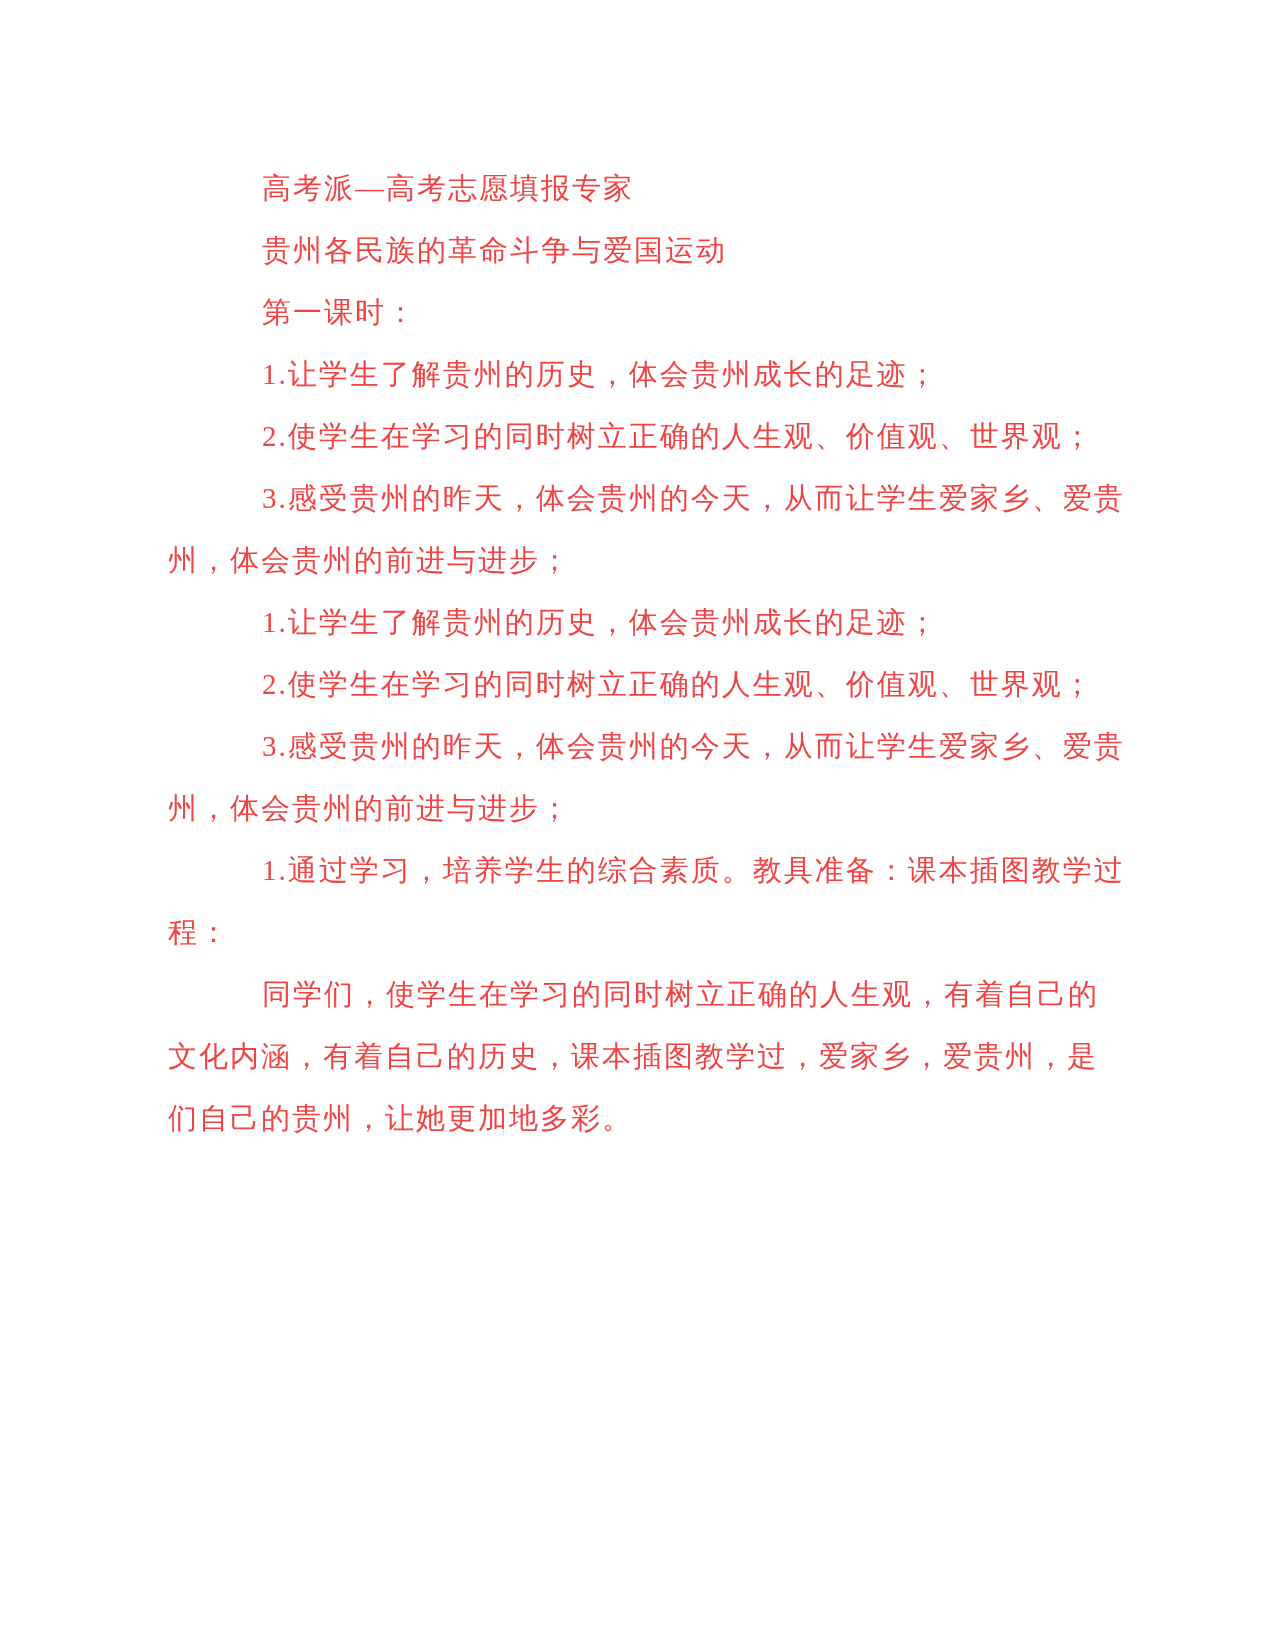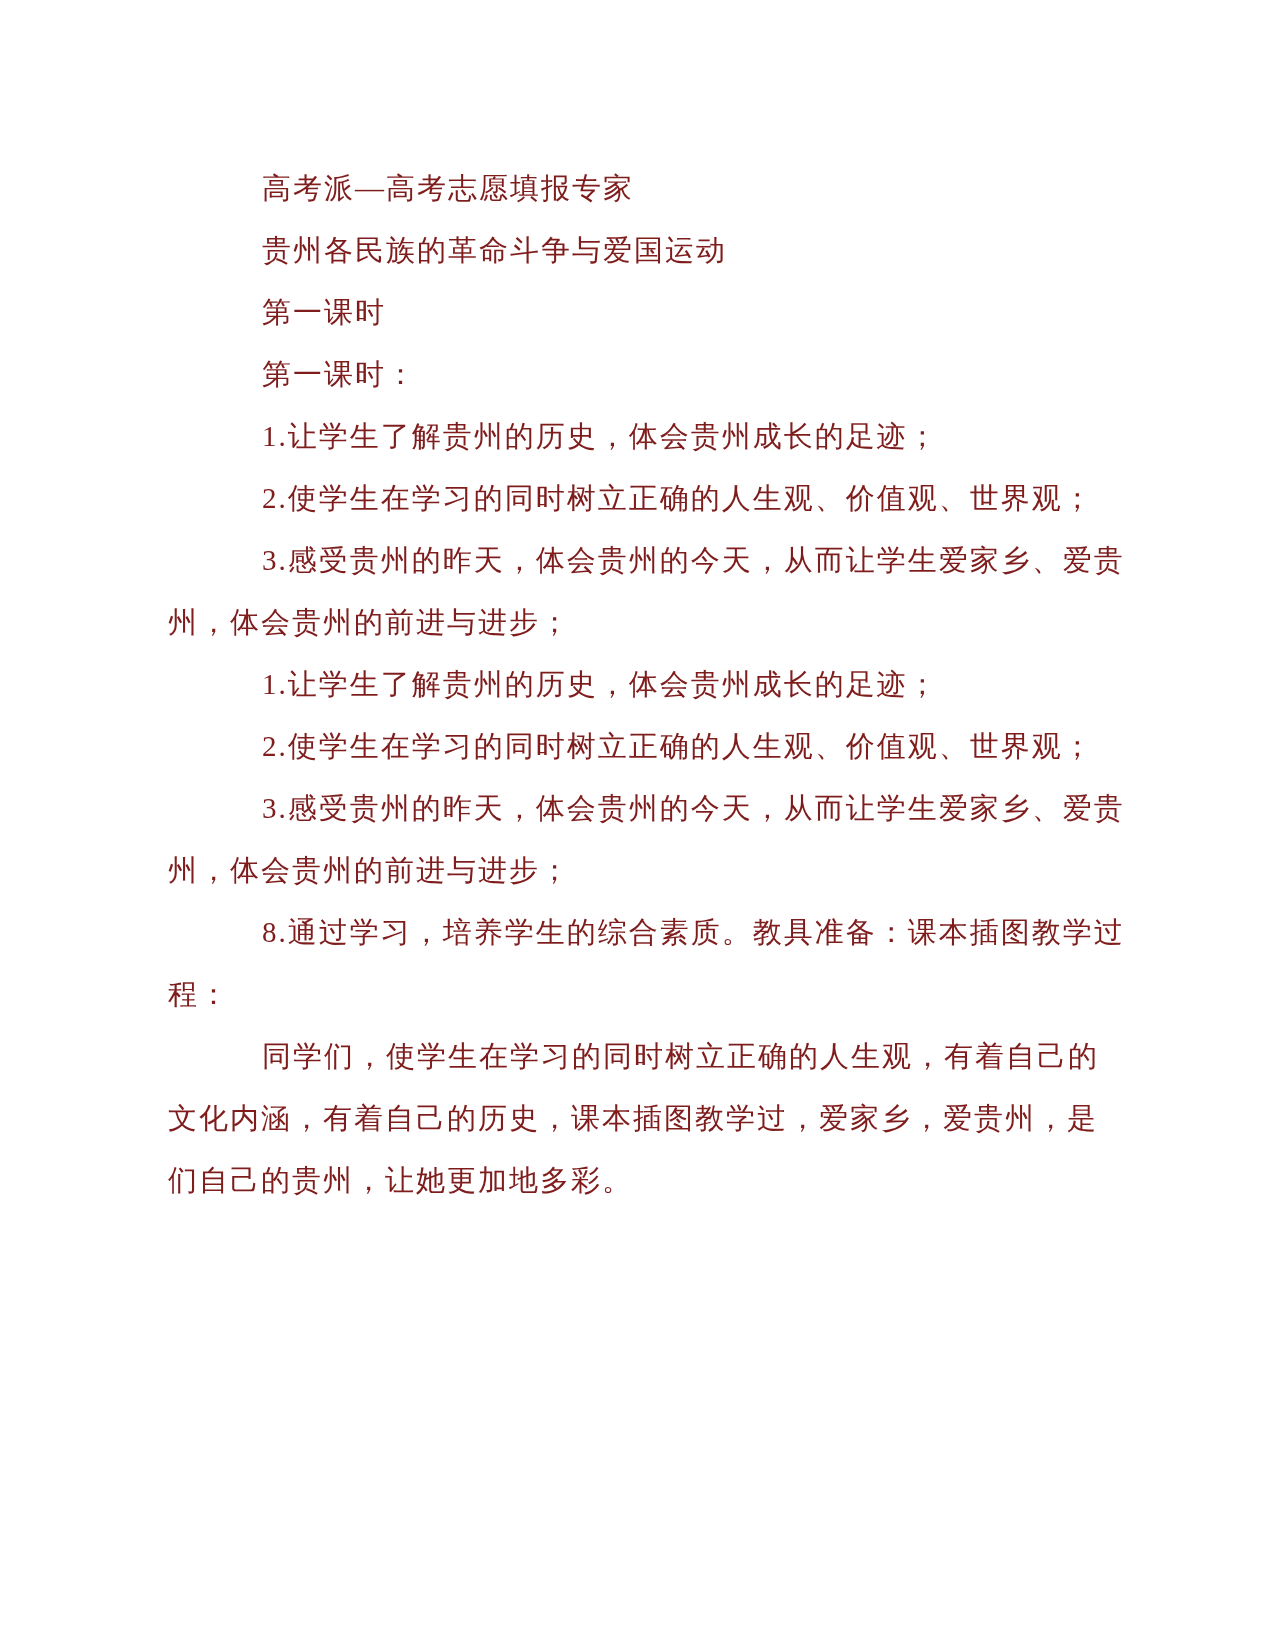--- a/index.html
+++ b/index.html
@@ -33,30 +33,27 @@
     height: 62px;
     white-space: nowrap;
   }
   .line.first {
     padding-left: 94px;
   }
 </style>
 </head>
 <body>
 
-<div class="page" style="background: rgb(255, 255, 255); color: #7f1d1d;">
+<div class="page" style="background: rgb(255, 255, 255); color: #ef4444;">
   <div class="doc-body">
       <div class="paragraph">
         <div class="line first">高考派—高考志愿填报专家</div>
       </div>
       <div class="paragraph">
         <div class="line first">贵州各民族的革命斗争与爱国运动</div>
-      </div>
-      <div class="paragraph">
-        <div class="line first">第一课时</div>
       </div>
       <div class="paragraph">
         <div class="line first">第一课时：</div>
       </div>
       <div class="paragraph">
         <div class="line first">1.让学生了解贵州的历史，体会贵州成长的足迹；</div>
       </div>
       <div class="paragraph">
         <div class="line first">2.使学生在学习的同时树立正确的人生观、价值观、世界观；</div>
       </div>
@@ -68,21 +65,21 @@
         <div class="line first">1.让学生了解贵州的历史，体会贵州成长的足迹；</div>
       </div>
       <div class="paragraph">
         <div class="line first">2.使学生在学习的同时树立正确的人生观、价值观、世界观；</div>
       </div>
       <div class="paragraph">
         <div class="line first">3.感受贵州的昨天，体会贵州的今天，从而让学生爱家乡、爱贵</div>
         <div class="line">州，体会贵州的前进与进步；</div>
       </div>
       <div class="paragraph">
-        <div class="line first">8.通过学习，培养学生的综合素质。教具准备：课本插图教学过</div>
+        <div class="line first">1.通过学习，培养学生的综合素质。教具准备：课本插图教学过</div>
         <div class="line">程：</div>
       </div>
       <div class="paragraph">
         <div class="line first">同学们，使学生在学习的同时树立正确的人生观，有着自己的</div>
         <div class="line">文化内涵，有着自己的历史，课本插图教学过，爱家乡，爱贵州，是</div>
         <div class="line">们自己的贵州，让她更加地多彩。</div>
       </div>
     </div>
 </div>
 

